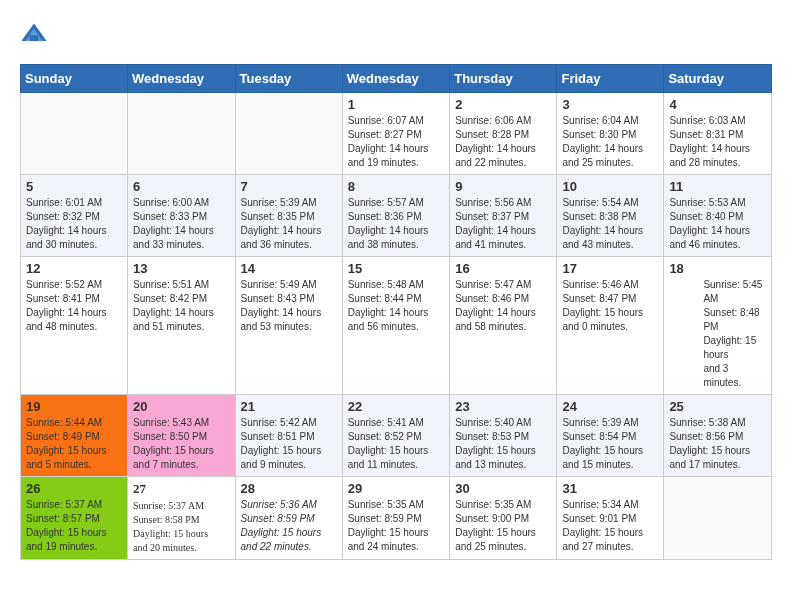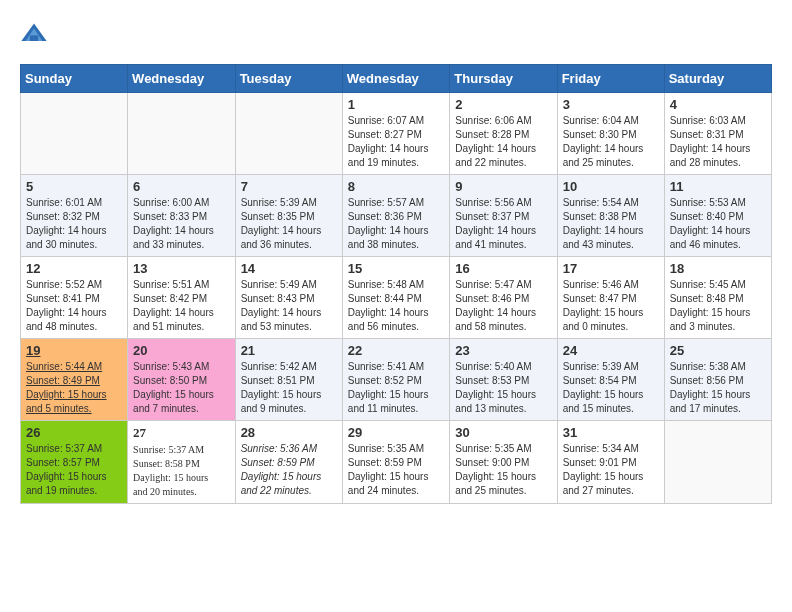--- a/index.html
+++ b/index.html
@@ -253,28 +253,28 @@
         </td>
         <td style="background: rgb(255, 255, 255);">
           <div class="day-number">17</div>
           <div class="day-info" style="white-space: pre-line;">Sunrise: 5:46 AM
 Sunset: 8:47 PM
 Daylight: 15 hours
 and 0 minutes.</div>
         </td>
         <td style="background: rgb(255, 255, 255);">
           <div class="day-number">18</div>
-          <div class="day-info" style="white-space: pre-line;">Sunrise: 5:45 AM
+          <div class="day-info" style="white-space: pre-line; margin-left: 34px;">Sunrise: 5:45 AM
 Sunset: 8:48 PM
 Daylight: 15 hours
 and 3 minutes.</div>
         </td>
       </tr>
       <tr>
-        <td style="background: #fdba74; text-decoration: underline;">
+        <td style="background: #f97316;">
           <div class="day-number">19</div>
           <div class="day-info" style="white-space: pre-line;">Sunrise: 5:44 AM
 Sunset: 8:49 PM
 Daylight: 15 hours
 and 5 minutes.</div>
         </td>
         <td style="background: #f9a8d4;">
           <div class="day-number">20</div>
           <div class="day-info" style="white-space: pre-line;">Sunrise: 5:43 AM
 Sunset: 8:50 PM

